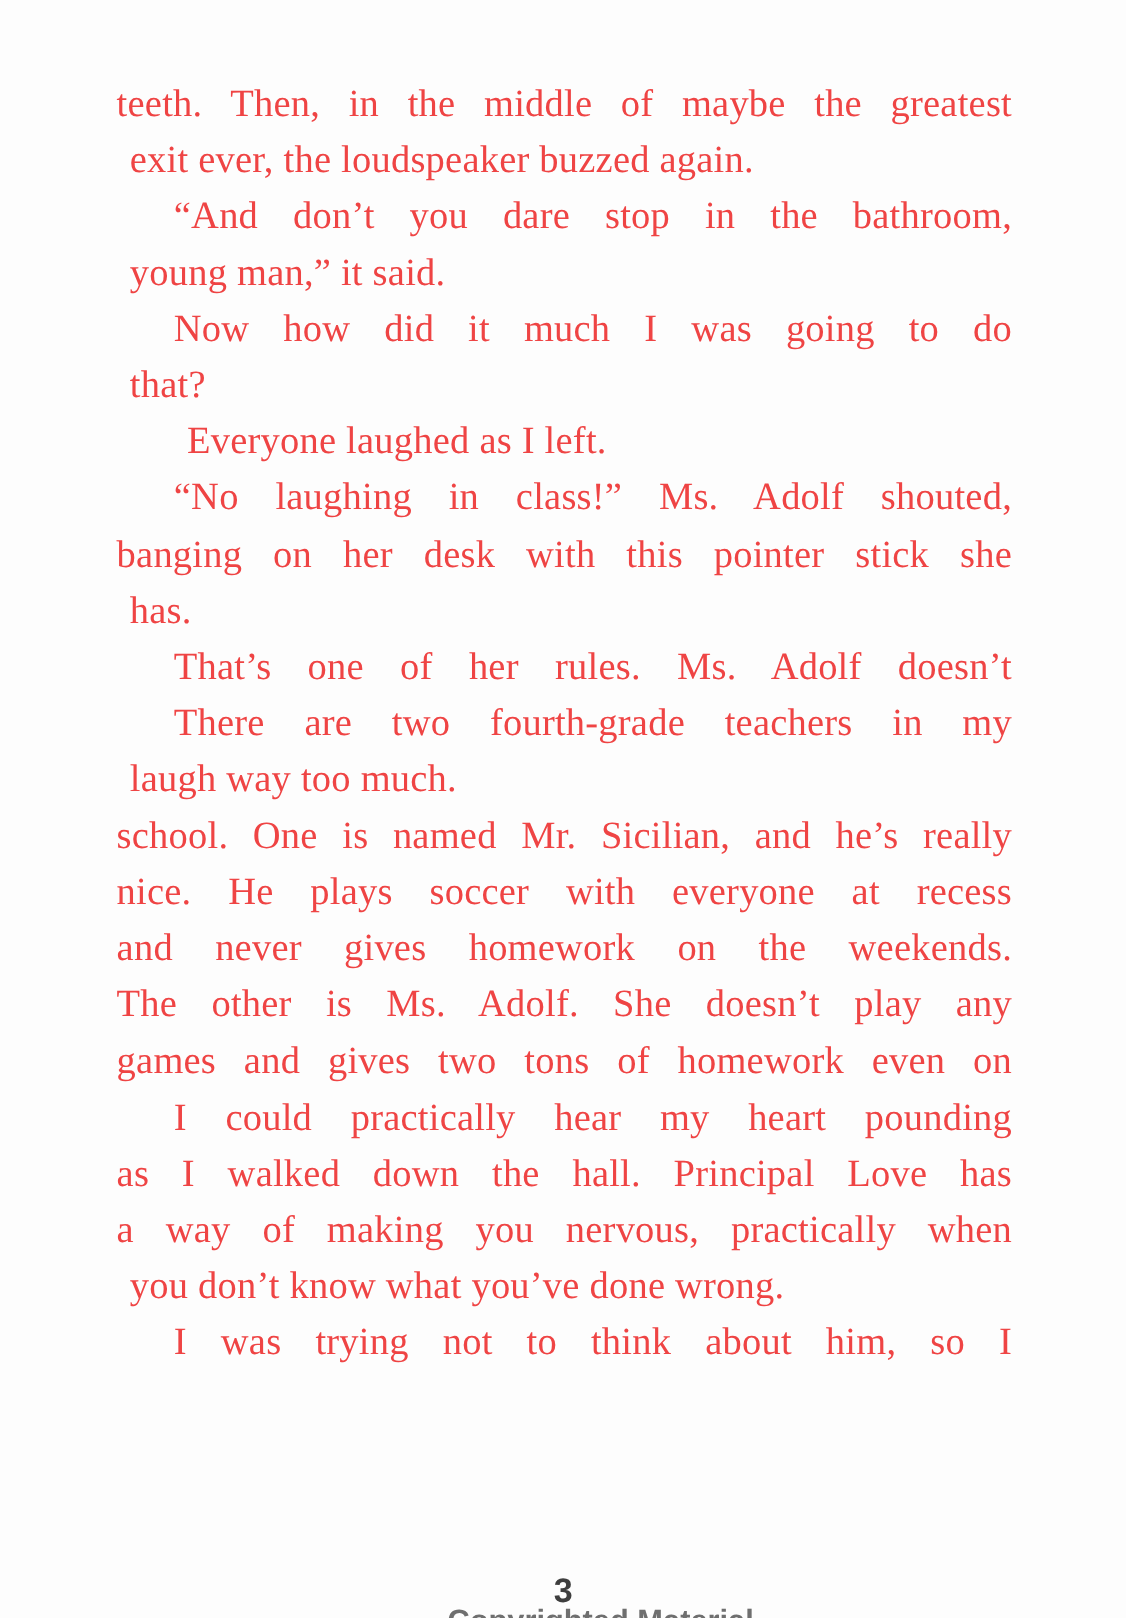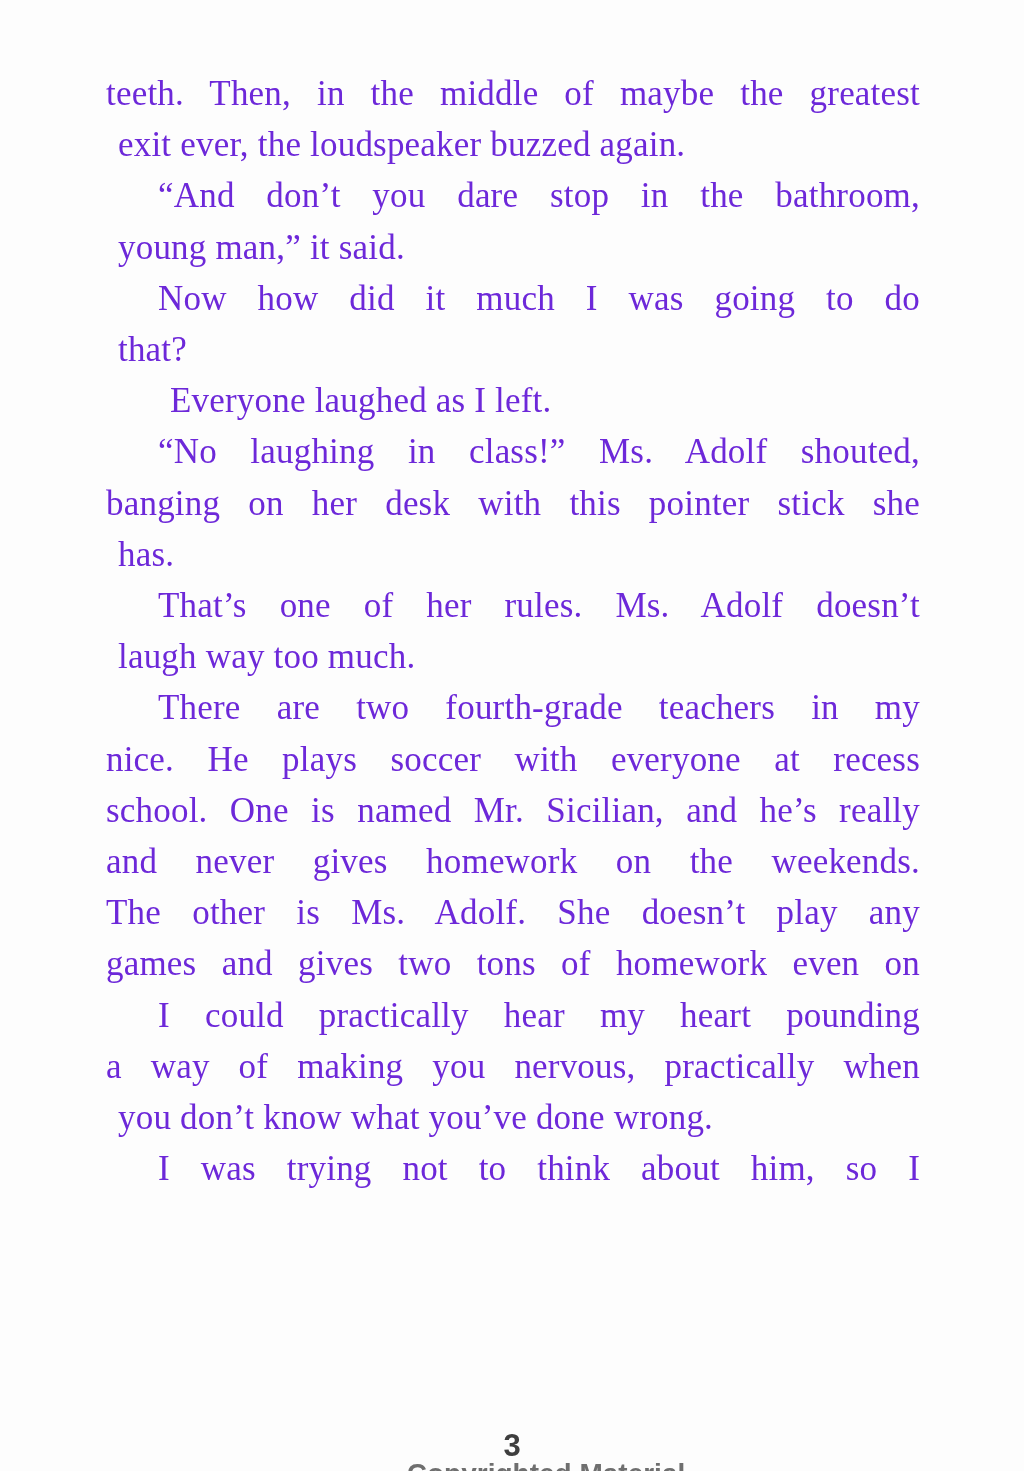--- a/index.html
+++ b/index.html
@@ -17,21 +17,21 @@
   }
   .text-block {
     position: absolute;
     left: 106px;
     top: 68px;
     width: 814px;
   }
   .line {
     font-size: 35px;
     line-height: 51.2px;
-    color: #6d28d9;
+    color: #ef4444;
     letter-spacing: 0.2px;
     white-space: normal;
   }
   .line.justify {
     text-align: justify;
     text-align-last: justify;
   }
   .line.flush {
     text-align: left;
     text-align-last: left;
@@ -75,27 +75,28 @@
       <div class="line flush">exit ever, the loudspeaker buzzed again.</div>
       <div class="line indent justify">“And don’t you dare stop in the bathroom,</div>
       <div class="line flush">young man,” it said.</div>
       <div class="line indent justify">Now how did it much I was going to do</div>
       <div class="line flush">that?</div>
       <div class="line indent flush">Everyone laughed as I left.</div>
       <div class="line indent justify">“No laughing in class!” Ms. Adolf shouted,</div>
       <div class="line justify">banging on her desk with this pointer stick she</div>
       <div class="line flush">has.</div>
       <div class="line indent justify">That’s one of her rules. Ms. Adolf doesn’t</div>
+      <div class="line indent justify">There are two fourth-grade teachers in my</div>
       <div class="line flush">laugh way too much.</div>
-      <div class="line indent justify">There are two fourth-grade teachers in my</div>
+      <div class="line justify">school. One is named Mr. Sicilian, and he’s really</div>
       <div class="line justify">nice. He plays soccer with everyone at recess</div>
-      <div class="line justify">school. One is named Mr. Sicilian, and he’s really</div>
       <div class="line justify">and never gives homework on the weekends.</div>
       <div class="line justify">The other is Ms. Adolf. She doesn’t play any</div>
       <div class="line justify">games and gives two tons of homework even on</div>
       <div class="line indent justify">I could practically hear my heart pounding</div>
+      <div class="line justify">as I walked down the hall. Principal Love has</div>
       <div class="line justify">a way of making you nervous, practically when</div>
       <div class="line flush">you don’t know what you’ve done wrong.</div>
       <div class="line indent justify">I was trying not to think about him, so I</div>
     </div>
   <div class="folio">3</div>
   <div class="watermark">Copyrighted Material</div>
 </div>
 
 </body></html>

